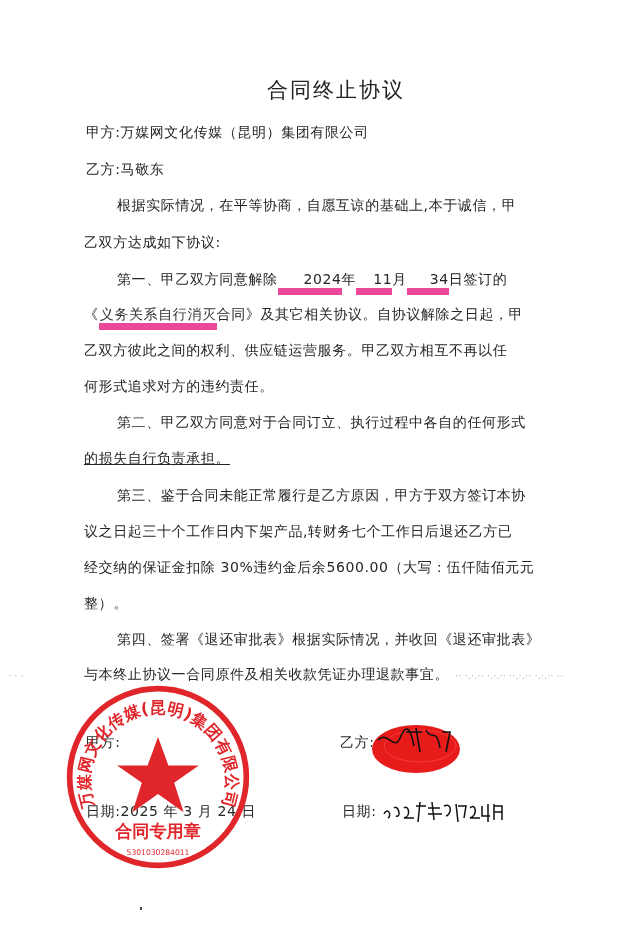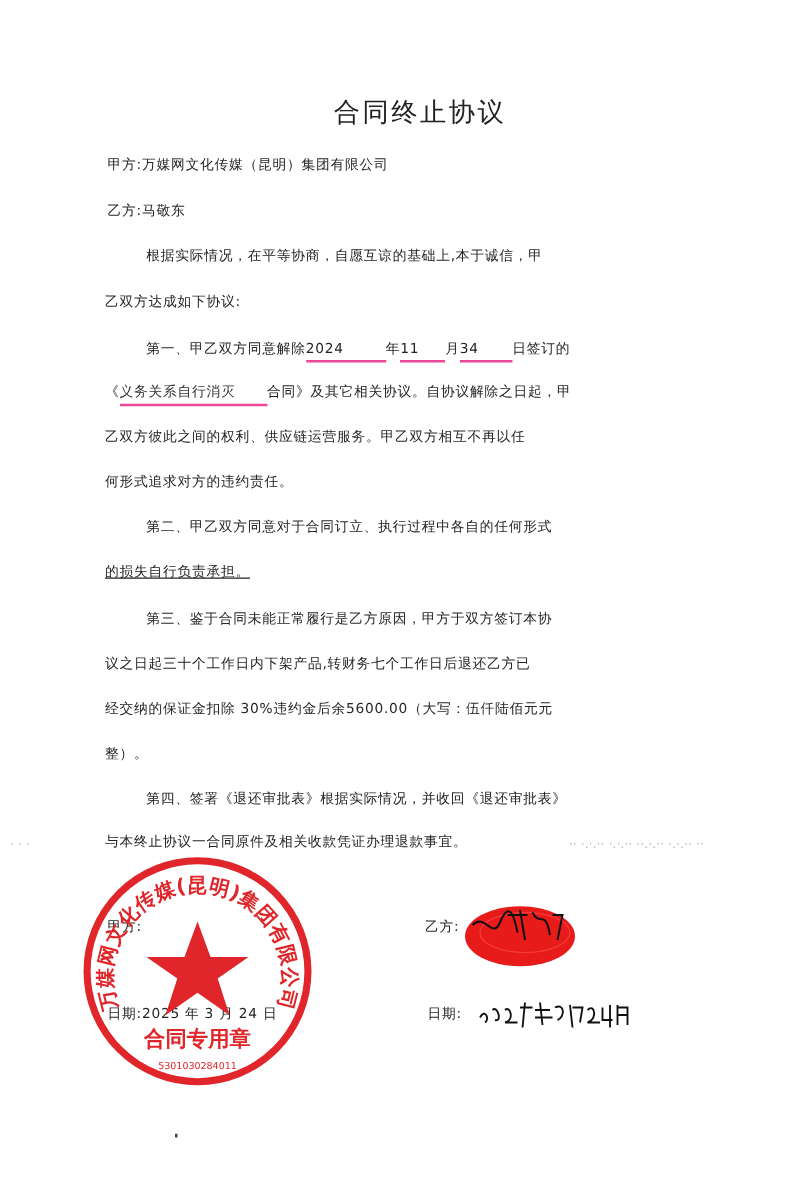--- a/index.html
+++ b/index.html
@@ -1,22 +1,22 @@
 <!DOCTYPE html>
 <html><head>
 <meta charset="utf-8">
 <style>
   html, body { margin:0; padding:0; background:#fff; }
   body { width:640px; height:944px; position:relative; overflow:hidden;
          font-family: "DejaVu Sans", "Liberation Sans", sans-serif; color:#222; }
   .abs { position:absolute; white-space:nowrap; }
   .title { left:16px; width:640px; top:76px; text-align:center; font-size:21px; letter-spacing:2px; color:#222; }
-  .line { font-size:11px; letter-spacing:0.6px; color:#252525; }
+  .line { font-size:14px; letter-spacing:0.6px; color:#252525; }
   .u { text-underline-offset:3px; }
-  .blank { display:inline-block; border-bottom:2px solid #ec4899; text-align:left; line-height:18px; }
+  .blank { display:inline-block; border-bottom:7px solid #ec4899; text-align:right; line-height:18px; }
   .seal { position:absolute; left:63px; top:682px; width:190px; height:190px; }
   .thumb { position:absolute; left:370px; top:722px; width:92px; height:52px; }
   .sig { position:absolute; }
   .noise { font-size:10px; color:#bbb; letter-spacing:0; }
 </style>
 </head>
 <body>
 
 <div class="abs title">合同终止协议</div>
 

